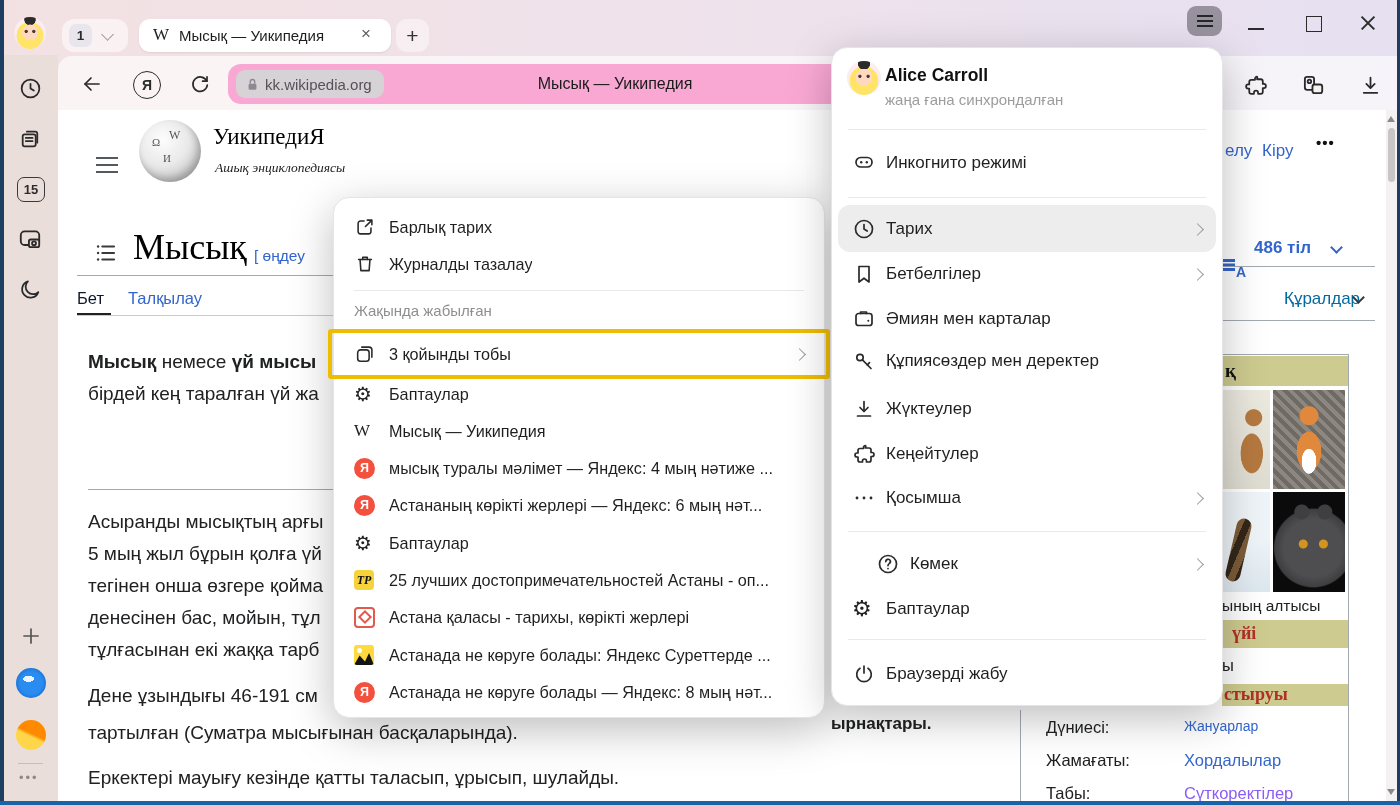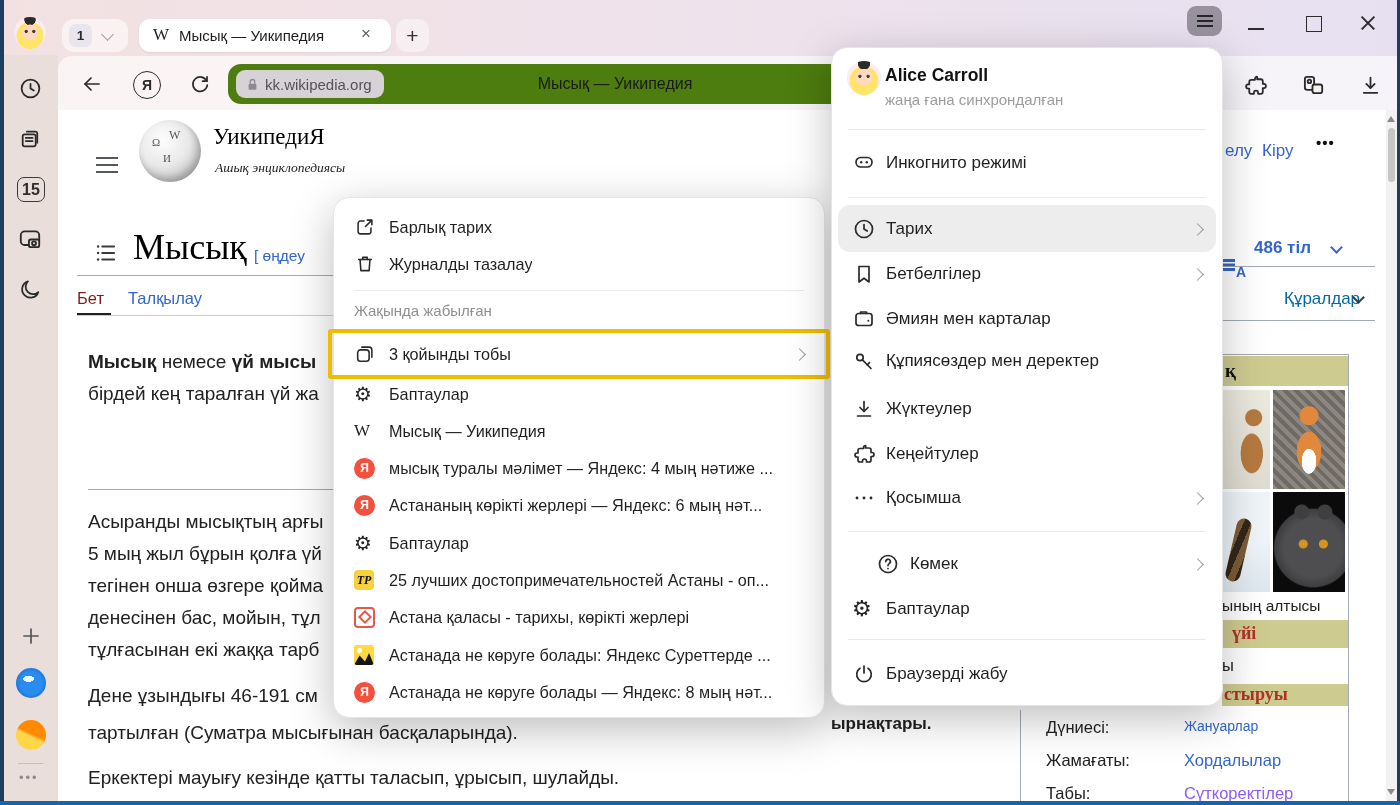--- a/index.html
+++ b/index.html
@@ -37,28 +37,28 @@
   .hlines::before{top:-5px;}.hlines::after{top:5px;}
   .win-min{left:1248px;top:28px;width:16px;height:2px;background:#2b2b2b;}
   .win-max{left:1306px;top:16px;width:14px;height:14px;border:1.8px solid #2b2b2b;}
   .xicon{width:16px;height:16px;position:relative;}
   .xicon::before,.xicon::after{content:"";position:absolute;left:-1px;top:7px;width:18px;height:1.8px;background:#2b2b2b;}
   .xicon::before{transform:rotate(45deg);}.xicon::after{transform:rotate(-45deg);}
   
   svg.i{fill:none;stroke:#2a2a2a;stroke-width:1.7;stroke-linecap:round;stroke-linejoin:round;}
   .ybadge{left:133px;top:71px;width:26px;height:26px;border:1.7px solid #2a2a2a;border-radius:50%;
           display:flex;align-items:center;justify-content:center;font-weight:bold;font-size:14px;color:#2a2a2a;}
-  .addressbar{left:228px;top:64px;width:774px;height:40px;border-radius:13px;background:#4d7c0f;}
+  .addressbar{left:228px;top:64px;width:774px;height:40px;border-radius:13px;background:#f9a8d4;}
   .lock-chip{left:8px;top:6px;height:28px;border-radius:9px;background:#d7d2d6;display:flex;align-items:center;padding:0 12px 0 8px;}
   .url{font-size:15px;color:#55515a;margin-left:4px;}
   .pagetitle{left:228px;top:75px;width:774px;text-align:center;font-size:16px;color:#1b1b1b;}
   
   .sic{color:#3a3a3a;}
   .b15{left:17px;top:177px;width:26px;height:23px;border:1.9px solid #3a3a3a;border-radius:7px;
-       font-size:16px;font-weight:bold;color:#2d2d2d;display:flex;align-items:center;justify-content:center;}
+       font-size:13px;font-weight:bold;color:#2d2d2d;display:flex;align-items:center;justify-content:center;}
   .blogo{left:16px;top:668px;width:30px;height:30px;border-radius:50%;background:
      radial-gradient(ellipse 9px 5px at 42% 36%,#eaf5ff 0 60%,transparent 62%),
      radial-gradient(circle at 50% 50%,#2a8cf0 0 52%,#0d57b8 100%);}
   .mlogo{left:16px;top:720px;width:30px;height:30px;border-radius:50%;background:linear-gradient(205deg,#ff8a00 0 46%,#ffd64a 54%);}
   .sdiv{left:18px;top:763px;width:25px;height:1px;background:#c9bdb7;}
   .sdots{left:19px;top:770px;font-size:13px;letter-spacing:2px;color:#8f8a87;}
   
   .whlines{width:22px;height:2.4px;background:#54595d;position:relative;}
   .whlines::before,.whlines::after{content:"";position:absolute;left:0;width:22px;height:2.4px;background:#54595d;}
   .whlines::before{top:-7px;}.whlines::after{top:7px;}
@@ -246,21 +246,21 @@
   <svg class="i abs" style="left:93px;top:240px;stroke:#3a3a3a;" width="26" height="26" viewBox="0 0 24 24">
       <path d="M8.5 6h11M8.5 12h11M8.5 18h11"></path>
       <circle cx="4.7" cy="6" r="1.1" fill="#3a3a3a" stroke="none"></circle>
       <circle cx="4.7" cy="12" r="1.1" fill="#3a3a3a" stroke="none"></circle>
       <circle cx="4.7" cy="18" r="1.1" fill="#3a3a3a" stroke="none"></circle>
     </svg>
   <div class="abs serif wtitle">Мысық</div>
   <span class="frag bluelink" style="left:254px;top:247px;font-size:15.5px;">[ өңдеу</span>
   <div class="abs hr" style="left:77px;top:275px;width:258px;"></div>
 
-  <span class="frag wtab" style="left:77px;top:289px;color:#7f1d1d;">Бет</span>
+  <span class="frag wtab" style="left:77px;top:289px;color:#0f172a;">Бет</span>
   <div class="abs" style="left:77px;top:313px;width:34px;height:3px;background:#202122;"></div>
   <span class="frag wtab bluelink" style="left:128px;top:289px;">Талқылау</span>
   <div class="abs hrl" style="left:77px;top:315px;width:258px;"></div>
 
   <span class="abs transl" style="left:1222px;top:238px;"><span class="tl-lines"></span><span class="tl-a">A</span></span>
   <span class="frag bluelink" style="left:1254px;top:238px;font-size:17px;font-weight:bold;">486 тіл</span>
   <span class="chv chv-d chv-blue abs" style="left:1332px;top:243px;"></span>
   <div class="abs hr" style="left:1222px;top:266px;width:153px;"></div>
   <span class="frag" style="left:1284px;top:289px;font-size:17px;color:#0369a1;">Құралдар</span>
   <span class="chv chv-d chv-dark abs" style="left:1354px;top:293px;"></span>

